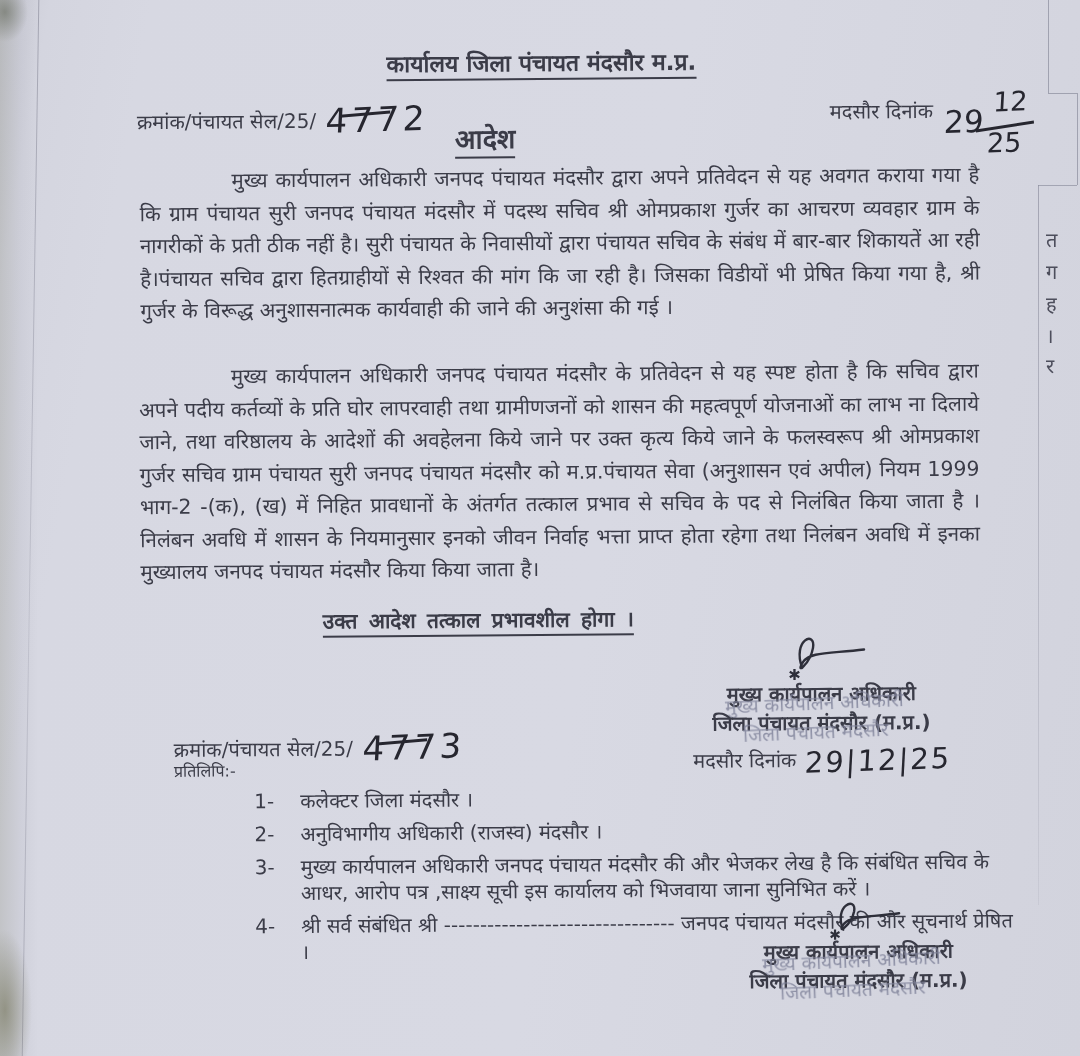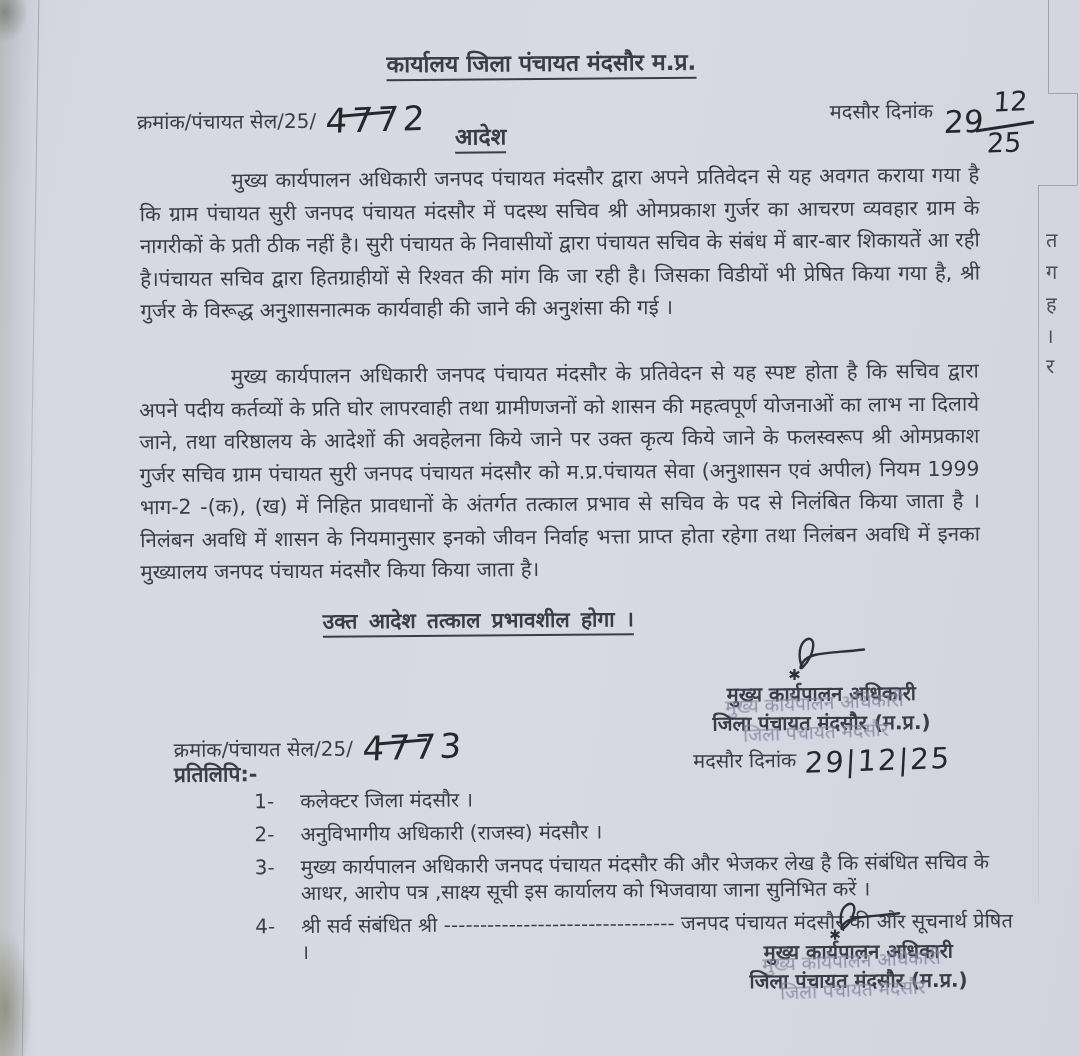--- a/index.html
+++ b/index.html
@@ -27,21 +27,21 @@
     background:linear-gradient(rgba(143,144,160,.7),rgba(143,144,160,.15));}
   .fragment{position:absolute;left:1046px;font-size:20px;color:#4d4e5c;}
   
   .content{position:absolute;left:0;top:0;width:1080px;height:1056px;
     transform:rotate(-0.45deg);transform-origin:540px 520px;}
   .abs{position:absolute;}
   .print{color:#3b3c48;}
   .b{font-weight:bold;}
   .u{border-bottom:2px solid #3b3c48;padding-bottom:2px;}
   .office-title{left:0;top:46px;width:1090px;text-align:center;font-size:23px;}
-  .order-heading{left:458px;top:119px;font-size:23px;}
+  .order-heading{left:458px;top:119px;font-size:27px;}
   .ref-line{font-size:20px;white-space:nowrap;}
   .ref-top{left:140px;top:94px;}
   .ref-bottom{left:172px;top:722px;}
   .hand{font-family:"DejaVu Sans",sans-serif;color:#26262f;display:inline-block;
     transform:skewX(-5deg) rotate(-1.5deg);}
   .ref-no{position:relative;font-size:34px;letter-spacing:4px;margin-left:10px;top:4px;}
   .ref-no .strike{position:absolute;left:14px;top:13px;width:50px;height:2.5px;
     background:#26262f;transform:rotate(-3deg);}
   .place-date{left:833px;top:100px;font-size:20px;white-space:nowrap;}
   .date-frac{position:relative;display:inline-block;width:104px;height:58px;vertical-align:top;}
@@ -59,21 +59,21 @@
   .sig{width:330px;text-align:center;}
   .sig-mid{left:655px;top:630px;}
   .sig-bottom{left:690px;top:898px;}
   .scribble{display:block;margin:0 auto -4px auto;}
   .sigline{position:relative;font-size:20px;line-height:29px;}
   .ghost{position:absolute;left:50%;transform:translateX(-54%) translateY(9px) rotate(-2deg);
     top:0;color:#82859c;opacity:.85;filter:blur(.3px);font-size:19px;white-space:nowrap;
     font-weight:normal;}
   .sig-date{font-size:20px;white-space:nowrap;margin-top:2px;}
   .sig-date .hand-date{font-size:29px;letter-spacing:2px;position:relative;top:4px;margin-left:8px;}
-  .copy-label{left:172px;top:757px;font-size:21px;font-weight:bold;}
+  .copy-label{left:172px;top:757px;font-size:16px;}
   .copies{left:252px;top:786px;width:770px;}
   .copy-row{display:flex;margin-bottom:7px;font-size:20px;line-height:26px;}
   .copy-num{width:46px;flex:0 0 46px;}
   .copy-text{flex:1;}
 </style>
 </head>
 <body>
 
 <div class="stage">
 

